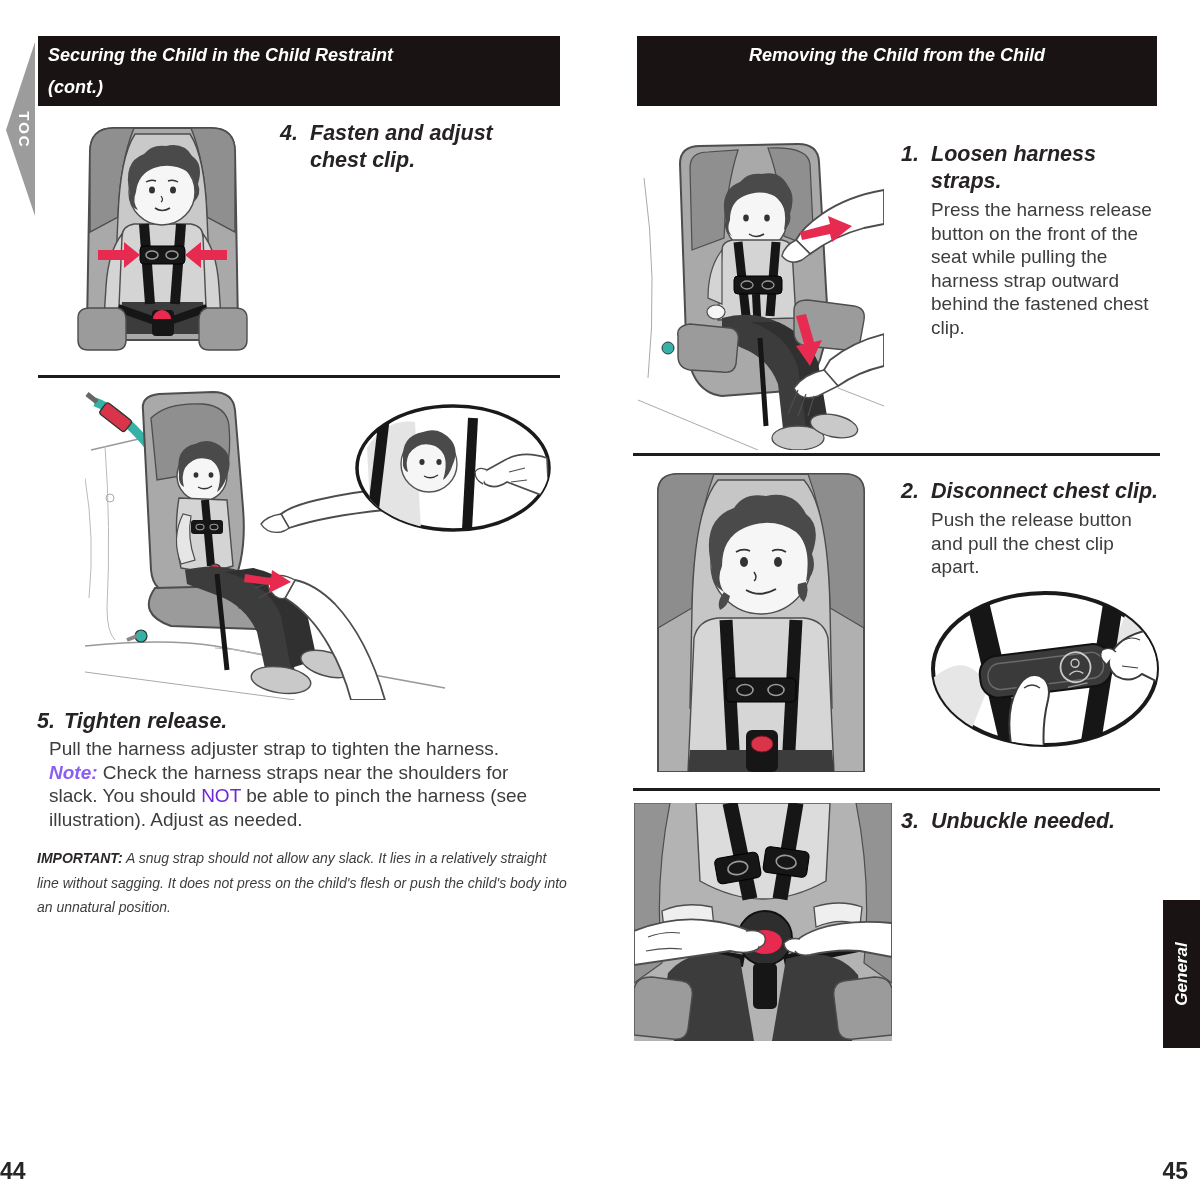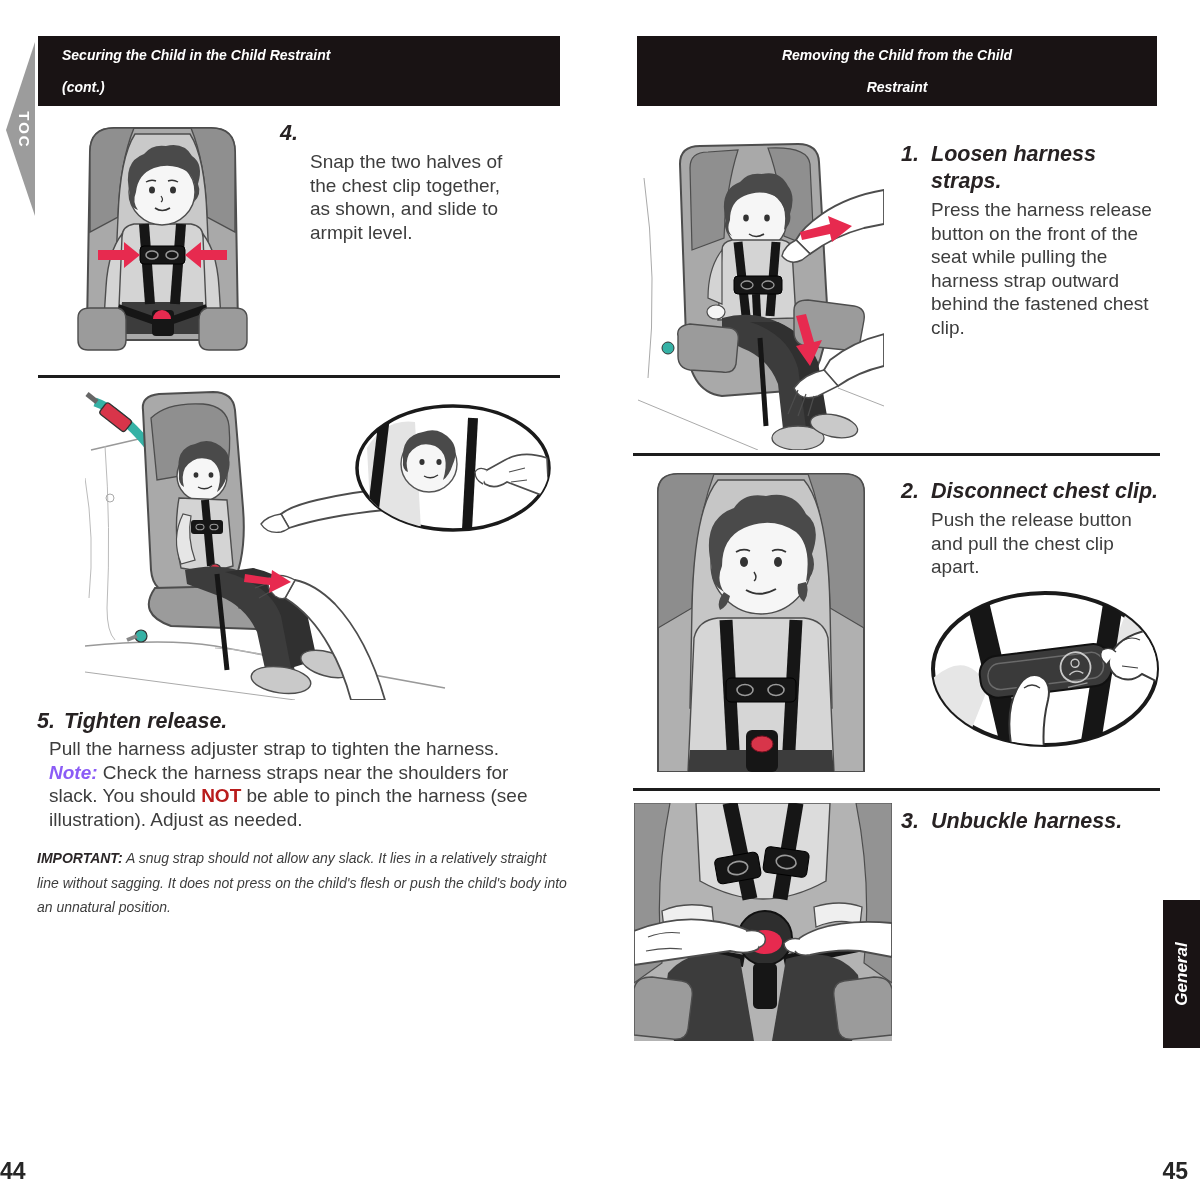--- a/index.html
+++ b/index.html
@@ -1,21 +1,21 @@
 <!DOCTYPE html>
 <html><head>
 <meta charset="utf-8">
 <style>
   html,body{margin:0;padding:0;background:#ffffff;}
   #page{position:relative;width:1200px;height:1200px;background:#fff;overflow:hidden;
         font-family:"Liberation Sans", sans-serif;color:#3d3d3d;}
 
   
   .banner{position:absolute;background:#191314;color:#fff;font-style:italic;font-weight:bold;
-          font-size:14px;line-height:32px;padding:3px 24px;box-sizing:border-box;height:70px;top:36px;}
+          font-size:18px;line-height:32px;padding:3px 10px;box-sizing:border-box;height:70px;top:36px;}
   #banner-left{left:38px;width:522px;}
   #banner-right{left:637px;width:520px;text-align:center;}
 
   
   #toc-tab{position:absolute;left:4px;top:40px;width:34px;height:180px;}
   #toc-tab svg{position:absolute;left:0;top:0;}
   #toc-label{position:absolute;left:12px;top:50%;transform:translateY(-50%);
              writing-mode:vertical-rl;color:#fff;font-size:15px;font-weight:bold;letter-spacing:2px;}
   #general-tab{position:absolute;left:1163px;top:900px;width:37px;height:148px;background:#191314;
                display:flex;align-items:center;justify-content:center;}
@@ -36,21 +36,21 @@
   .step-body{margin-left:30px;font-size:19px;line-height:23.5px;margin-top:3px;color:#3d3d3d;}
   #step4{left:280px;top:120px;width:245px;}
   #step1{left:901px;top:141px;width:252px;}
   #step2{left:901px;top:478px;width:258px;}
   #step3{left:901px;top:808px;width:262px;}
   #step5{left:37px;top:708px;width:510px;}
   #step5 .step-num{flex:0 0 27px;}
   #step5 .step-body{margin-left:12px;margin-top:2px;}
   #step5 .step-body p{margin:0;}
   .note-label{font-weight:bold;font-style:italic;color:#8b5cf6;}
-  .not-word{font-weight:bold;color:#b91c1c;}
+  .not-word{font-weight:normal;color:#6d28d9;}
 
   #important{position:absolute;left:37px;top:846px;width:532px;font-style:italic;
              font-size:14px;line-height:24.5px;color:#3d3d3d;}
   #important .imp-label{font-weight:bold;color:#2b2627;}
 
   
   .page-num{position:absolute;font-weight:bold;font-size:23px;color:#262626;}
   #pn-left{left:0;top:1158px;}
   #pn-right{right:12px;top:1158px;}
 
@@ -75,21 +75,20 @@
     </svg>
     <span id="toc-label">TOC</span>
   </div>
 
   <div id="banner-left" class="banner">
     <span style="display:block">Securing the Child in the Child Restraint</span>
     <span style="display:block">(cont.)</span>
   </div>
   <div id="banner-right" class="banner">
     <span style="display:block">Removing the Child from the Child</span>
-    <span style="display:block">Restraint</span>
   </div>
 
   <div id="illo-a" class="illo">
     <svg viewBox="0 0 205 245">
       <path d="M30 30 Q30 6 54 6 L151 6 Q175 6 175 30 L178 205 Q178 218 165 218 L40 218 Q27 218 27 205 Z" fill="#a9a9a9" stroke="#4d4d4d" stroke-width="2"></path>
       <path d="M30 30 Q30 6 54 6 L74 6 Q60 40 58 95 L30 110 Z" fill="#8f8f8f" stroke="#4d4d4d" stroke-width="1.4"></path>
       <path d="M151 6 Q175 6 175 30 L175 110 L147 95 Q145 40 131 6 Z" fill="#8f8f8f" stroke="#4d4d4d" stroke-width="1.4"></path>
       <path d="M58 95 Q60 35 75 12 L130 12 Q145 35 147 95 L150 160 Q150 175 138 178 L67 178 Q55 175 55 160 Z" fill="#c9c9c9" stroke="#4d4d4d" stroke-width="1.4"></path>
       <path d="M62 112 Q48 130 46 165 L44 196 L60 196 L66 150 Z" fill="#d4d4d4" stroke="#4d4d4d" stroke-width="1.4"></path>
       <path d="M143 112 Q157 130 159 165 L161 196 L145 196 L139 150 Z" fill="#d4d4d4" stroke="#4d4d4d" stroke-width="1.4"></path>
@@ -119,22 +118,22 @@
       </g>
       <g fill="#e72a4f">
         <path d="M167 128 L141 128 L141 120 L125 133 L141 146 L141 138 L167 138 Z"></path>
       </g>
     </svg>
   </div>
 
   <div id="step4" class="step">
     <div class="step-heading">
       <span class="step-num">4.</span>
-    </div>
-    <div class="step-body">Snap the two halves of the chest clip together, as shown, and slide to armpit level.</div>
+      <span>Fasten and adjust chest clip.</span>
+    </div>
   </div>
 
   <div id="div-left" class="divider"></div>
 
   <div id="illo-b" class="illo">
     <svg viewBox="0 0 480 312">
       <path d="M6 62 L58 50" stroke="#999" stroke-width="1.5" fill="none"></path>
       <path d="M0 90 Q10 150 4 210" stroke="#bbb" fill="none"></path>
       <path d="M0 258 Q80 250 130 258 L360 300" stroke="#999" stroke-width="1.5" fill="none"></path>
       <path d="M20 58 Q26 140 22 220 Q22 244 30 252" stroke="#bbb" fill="none"></path>
@@ -358,21 +357,21 @@
       <path d="M258 120 Q214 116 184 126 Q162 134 158 144 Q162 154 176 152 Q202 146 226 148 L258 154 Z" fill="#fff" stroke="#4d4d4d" stroke-width="1.8"></path>
       <path d="M166 136 Q156 134 150 140 Q150 148 160 150" fill="#fff" stroke="#4d4d4d" stroke-width="1.4"></path>
       <path d="M0 186 Q2 174 18 174 L48 178 Q60 180 58 194 L54 226 Q52 238 38 236 L0 232 Z" fill="#9b9b9b" stroke="#4d4d4d" stroke-width="1.4"></path>
       <path d="M258 186 Q256 174 240 174 L210 178 Q198 180 200 194 L204 226 Q206 238 220 236 L258 232 Z" fill="#9b9b9b" stroke="#4d4d4d" stroke-width="1.4"></path>
     </svg>
   </div>
 
   <div id="step3" class="step">
     <div class="step-heading">
       <span class="step-num">3.</span>
-      <span>Unbuckle harness.</span>
+      <span>Unbuckle needed.</span>
     </div>
   </div>
 
   <div id="general-tab">
     <span id="general-label">General</span>
   </div>
 
   <div id="pn-left" class="page-num">44</div>
   <div id="pn-right" class="page-num">45</div>
 

